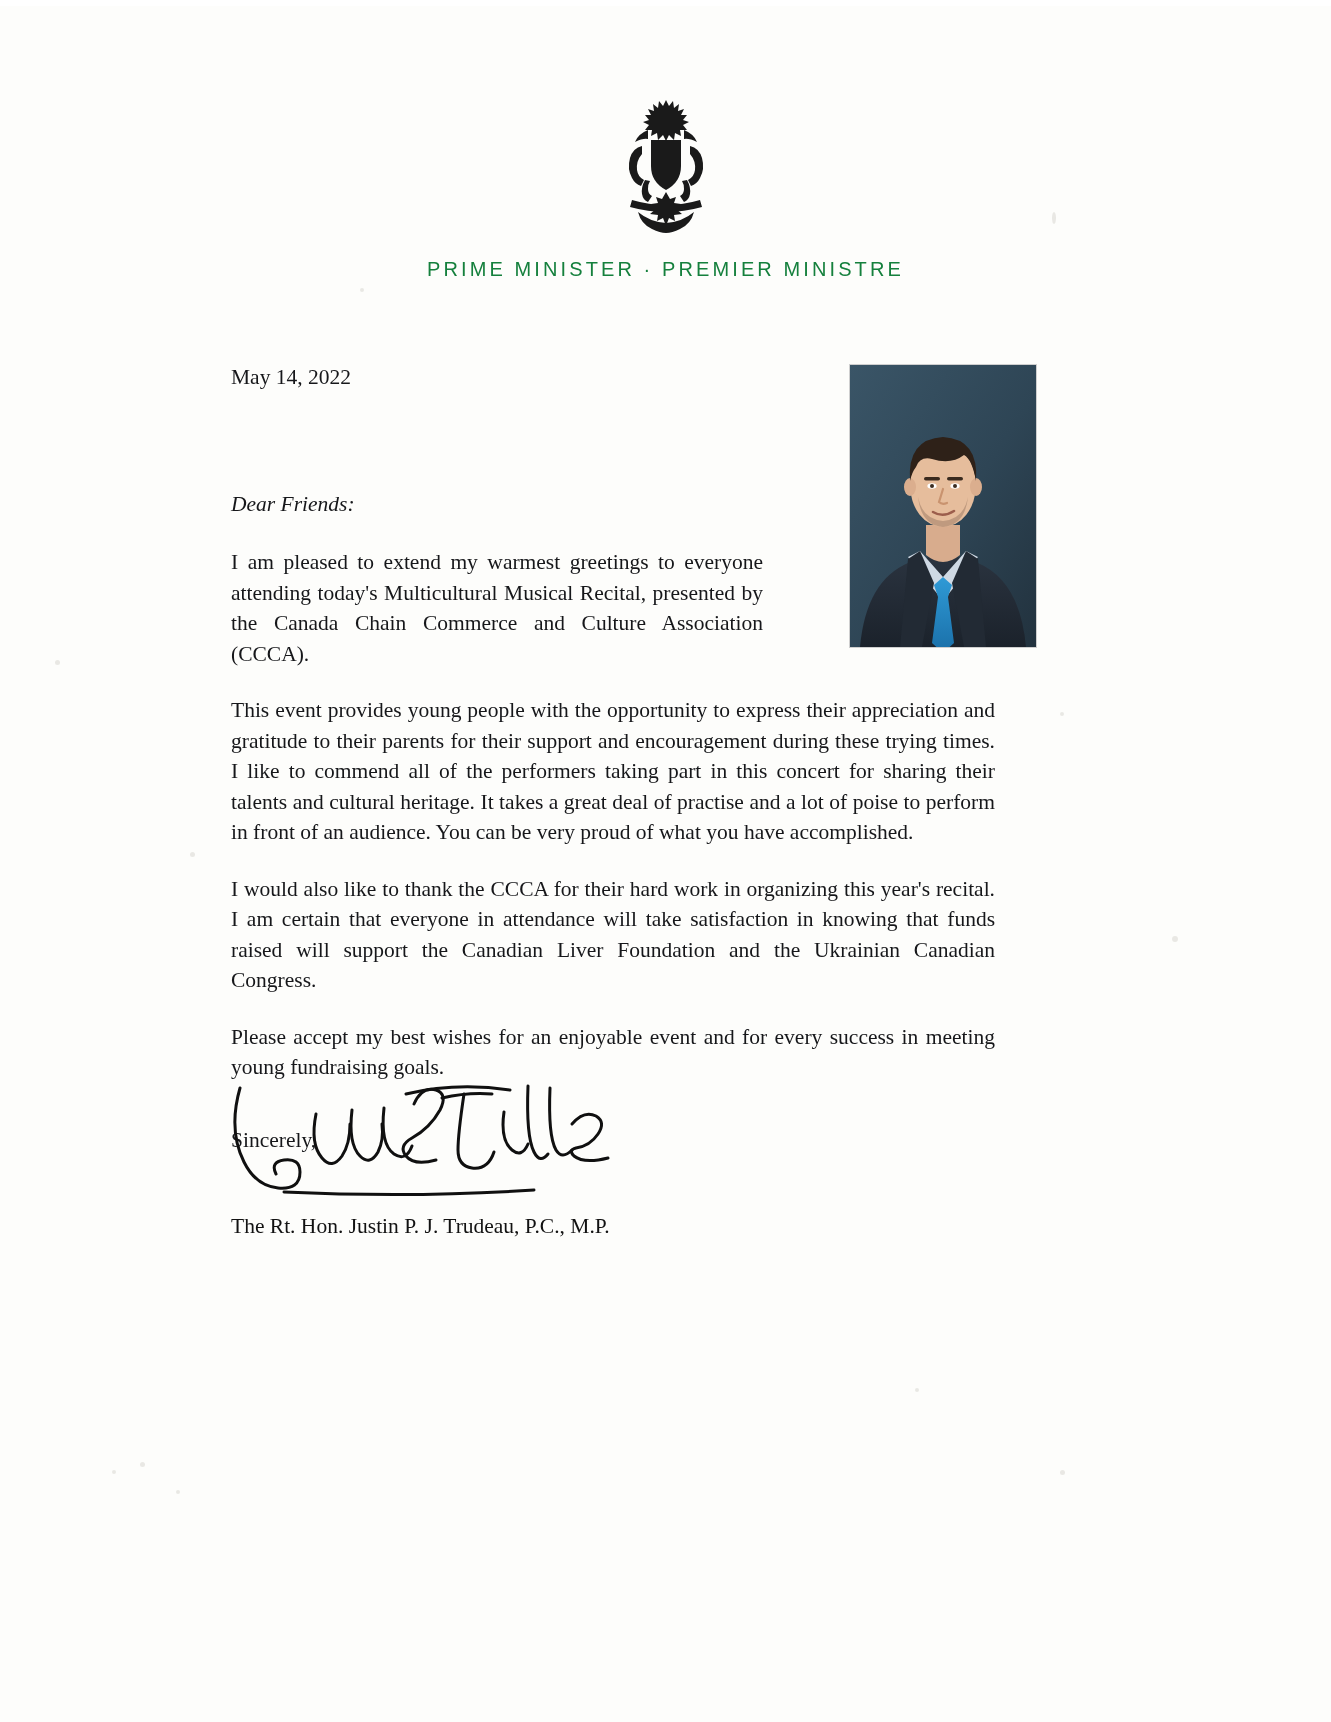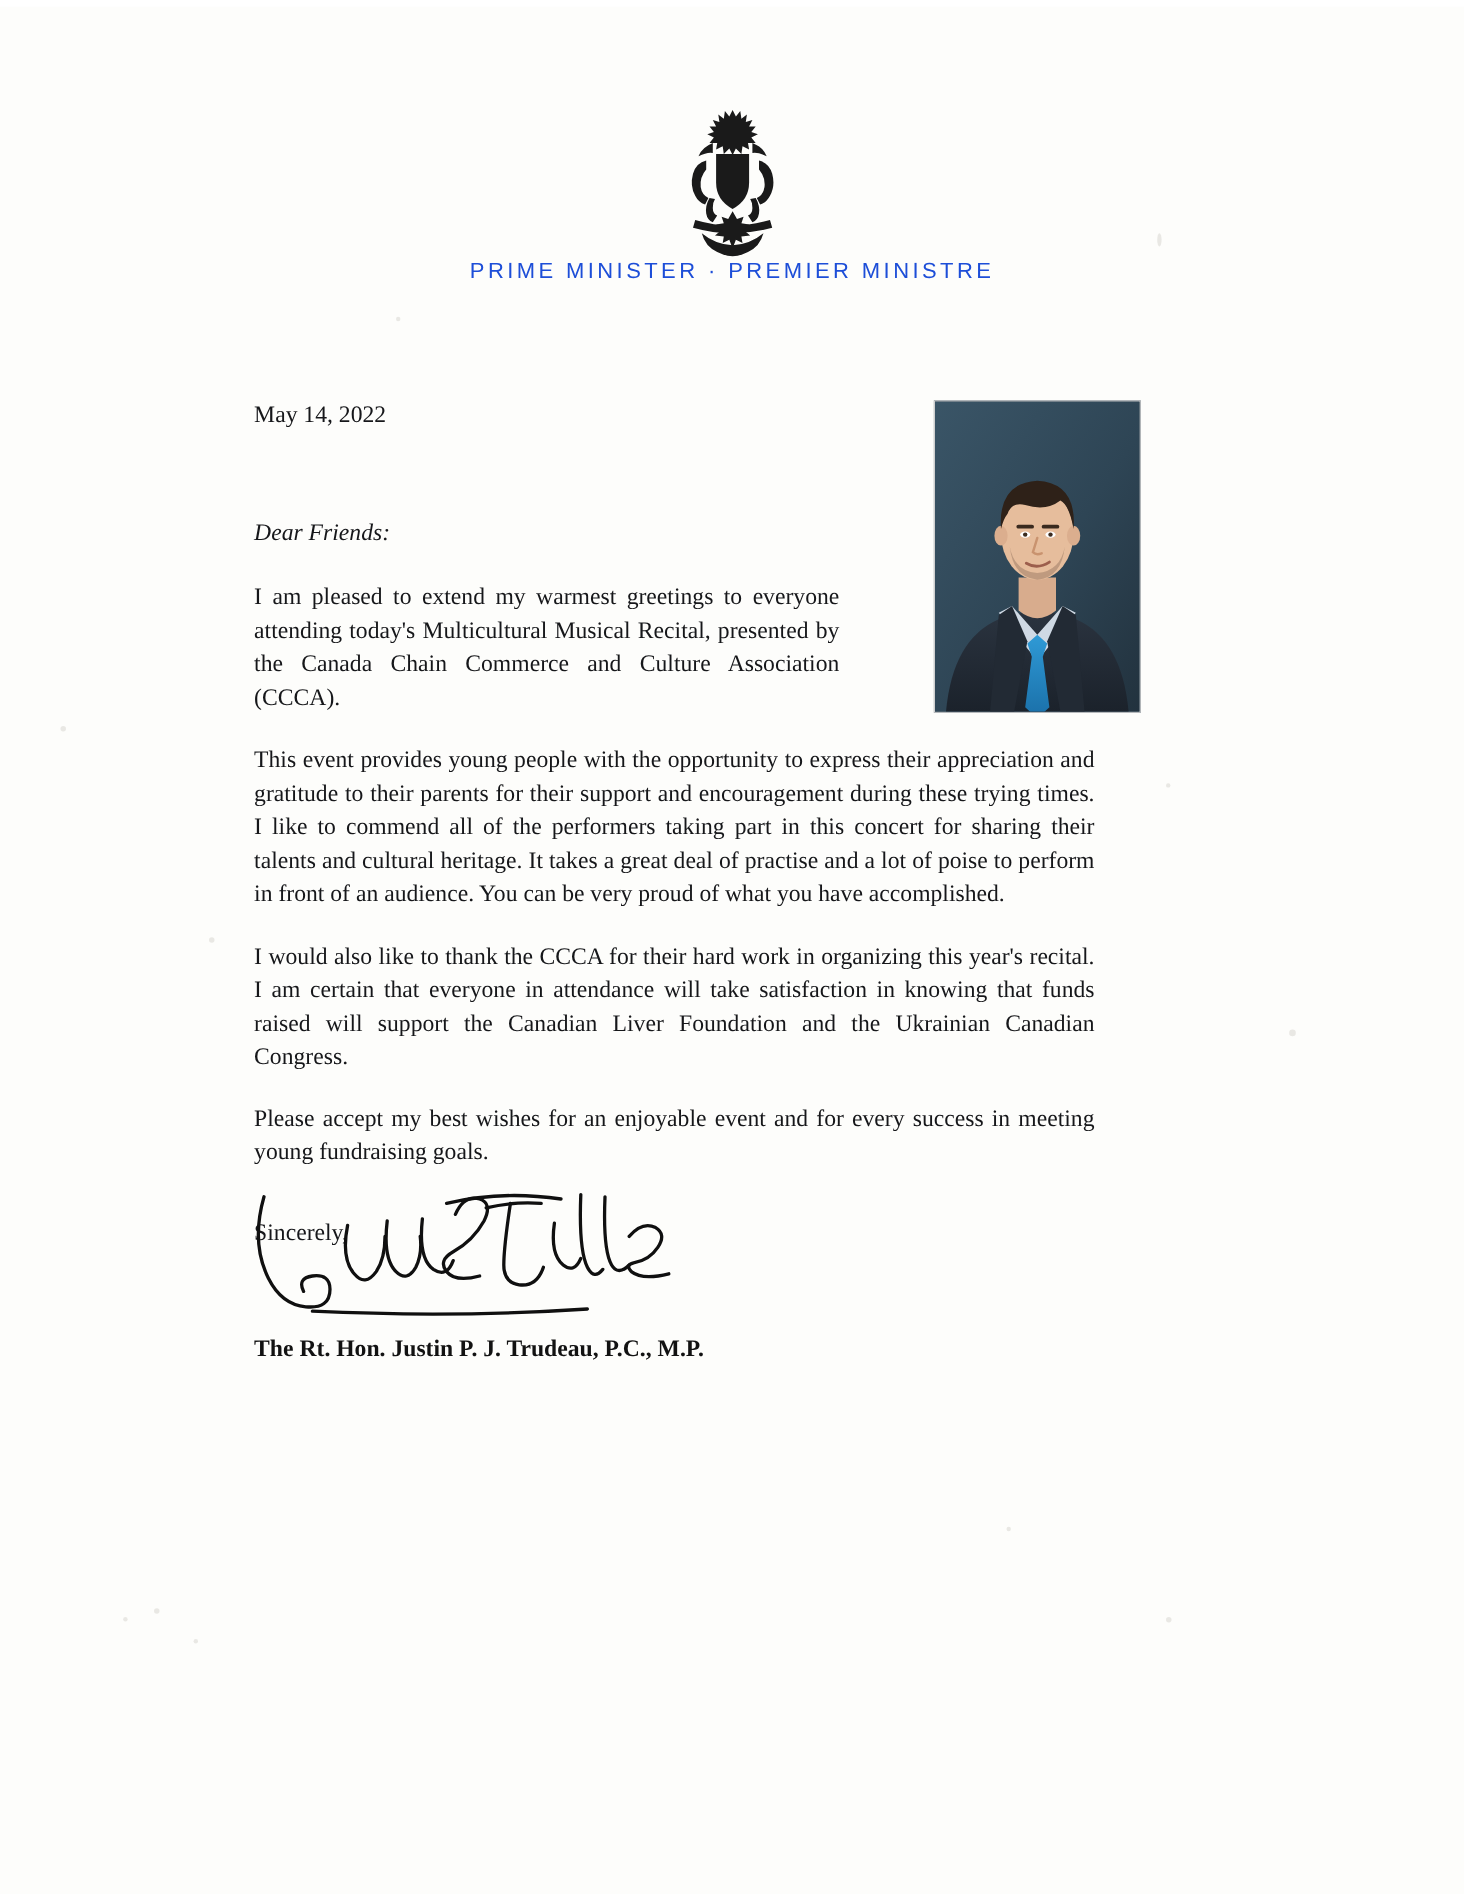--- a/index.html
+++ b/index.html
@@ -42,39 +42,40 @@
     right: 0;
     text-align: center;
   }
   .crest {
     width: 96px;
     height: 140px;
     margin: 0 auto;
     display: block;
   }
   .lh-title {
+    margin-top: 22px;
     font-family: "Liberation Sans", sans-serif;
     font-size: 20px;
     letter-spacing: 3.1px;
-    color: #1d4ed8;
+    color: #15803d;
     font-weight: 500;
   }
 
   
   .letter {
     position: absolute;
     left: 231px;
     top: 362px;
     width: 764px;
     font-size: 21.5px;
     line-height: 1.42;
     color: #16171a;
   }
   .date {
-    margin: 0 0 76px 0;
+    margin: 0 0 96px 0;
     font-size: 21.5px;
   }
   .salutation {
     margin: 0 0 28px 0;
     font-style: italic;
   }
   .para {
     margin: 0 0 26px 0;
     text-align: justify;
     text-justify: inter-word;
@@ -124,21 +125,20 @@
     height: 130px;
   }
   .signature svg { display:block; width:100%; height:100%; }
 
   .signature-block {
     position: absolute;
     left: 231px;
     top: 1212px;
     font-size: 21.5px;
     line-height: 1.38;
-    font-weight: bold;
   }
   .signature-block div { white-space: nowrap; }
 </style>
 </head>
 <body>
 
 <div class="page">
 
   <div class="scan-edge-top"></div>
 

